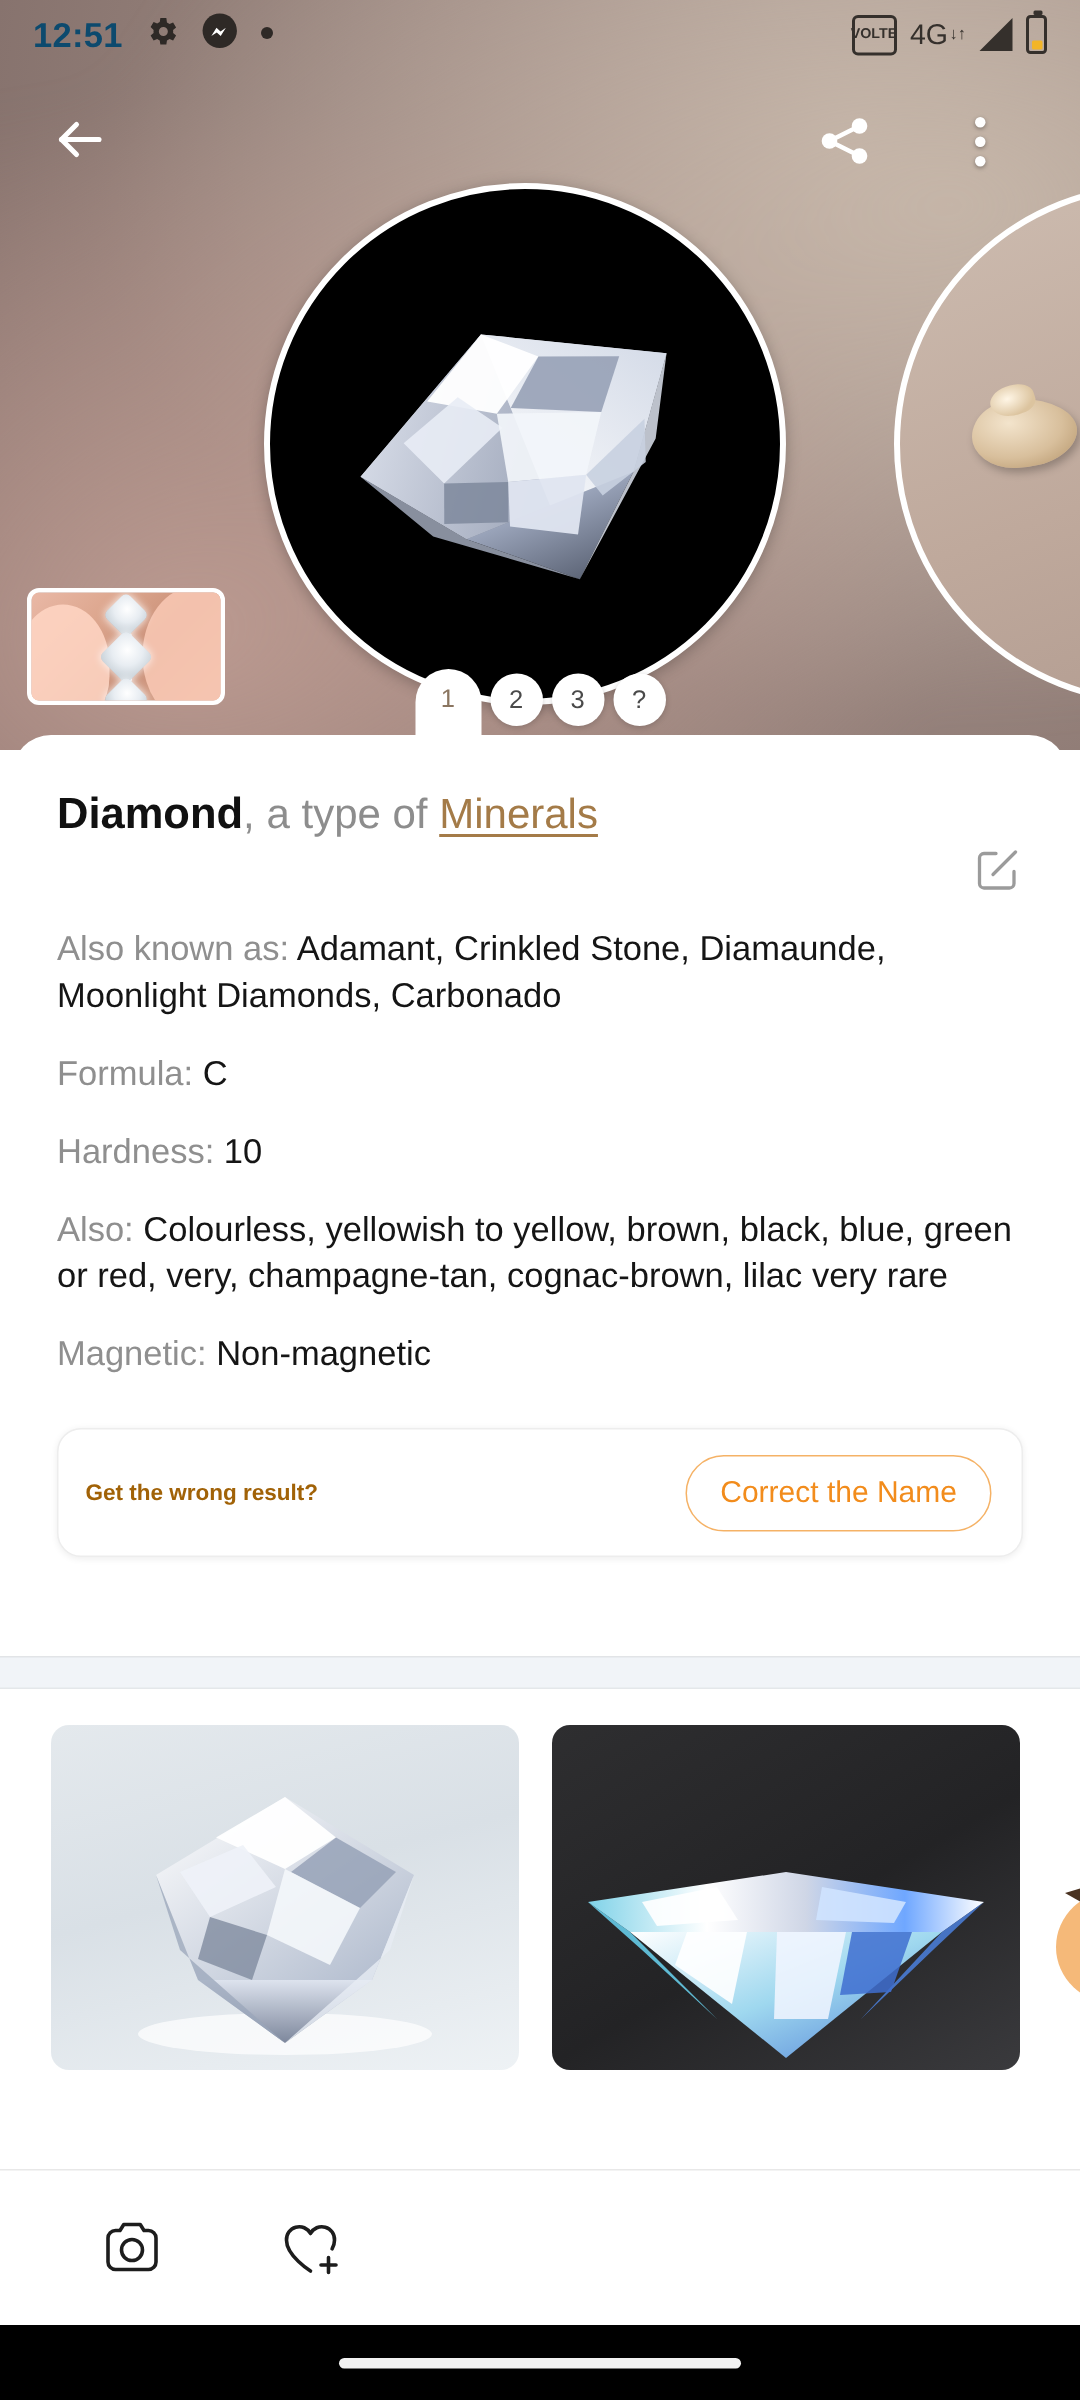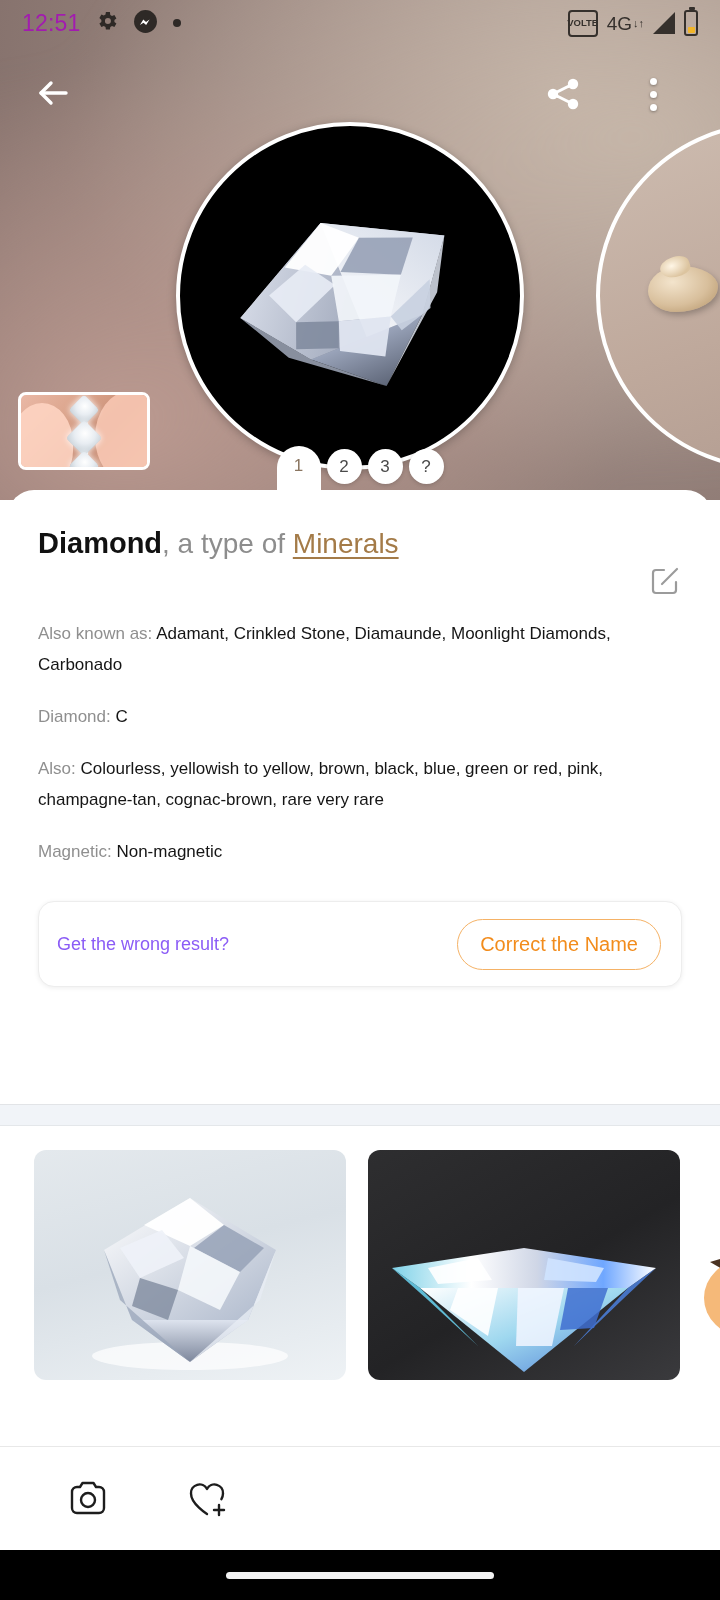--- a/index.html
+++ b/index.html
@@ -25,21 +25,21 @@
       radial-gradient(ellipse at 50% 50%, rgba(170,145,138,.6) 0%, rgba(130,108,102,0) 70%);
     filter:blur(14px);
   }
 
   
   .statusbar {
     position:absolute; left:0; top:0; width:720px; height:46px;
     display:flex; align-items:center; padding:0 22px;
     color:#2c2724; z-index:30;
   }
-  .sb-time { font-size:23px; font-weight:400; letter-spacing:.2px; color:#a21caf; }
+  .sb-time { font-size:23px; font-weight:700; letter-spacing:.2px; color:#0c4a6e; }
   .sb-left { display:flex; align-items:center; gap:14px; }
   .sb-right { margin-left:auto; display:flex; align-items:center; gap:9px; }
   .ic-gear, .ic-msgr, .ic-dot { display:inline-block; }
   .volte {
     border:2px solid #35302c; border-radius:4px; width:30px; height:27px;
     display:flex; flex-direction:row; align-items:center; justify-content:center;
     font-size:9.5px; line-height:10px; font-weight:700; color:#35302c;
   }
   .net4g { display:flex; align-items:center; gap:1px; color:#35302c; }
   .net4g .g { font-size:19px; font-weight:500; line-height:19px; }
@@ -123,31 +123,31 @@
     background:#ffffff; border-radius:26px 26px 0 0; z-index:23;
     padding:36px 30px 0 30px;
   }
   .title-row { display:flex; align-items:flex-start;flex-direction:column; }
   .title { font-size:28px; line-height:34px; }
   .title .name { font-weight:700; color:#111111; font-size:29px; }
   .title .oftype { color:#8d8d8d; font-weight:400; }
   .title .cat { color:#a47b48; text-decoration:underline; text-underline-offset:4px; cursor:pointer; }
   .edit-icon { margin-left:auto; margin-top:2px; width:34px; height:34px; cursor:pointer; }
 
-  .prop { margin-top:21px; font-size:17px; line-height:31px; color:#1d1d1d; }
+  .prop { margin-top:21px; font-size:23px; line-height:31px; color:#1d1d1d; }
   .prop .lbl { color:#8f8f8f; }
   .prop .val { color:#151515; }
 
   .wrongbox {
     margin-top:34px; margin-bottom:0;
     border:1px solid #ededed; border-radius:16px; background:#fff;
     box-shadow:0 1px 5px rgba(0,0,0,.07);
     height:86px; display:flex; align-items:center; padding:0 20px 0 18px;
   }
-  .wrongbox .q { font-size:18px; color:#8b5cf6; }
+  .wrongbox .q { font-size:15px; color:#a16207;font-weight:bold; }
   .correct-btn {
     margin-left:auto; border:1.5px solid #f5b266; border-radius:28px;
     color:#f28c1c; font-size:20px; padding:13px 22px; background:#fff; cursor:pointer;
     white-space:nowrap;
   }
 
   
   .sep {
     position:absolute; left:0; top:1104px; width:720px; height:22px;
     background:#f1f4f8; border-top:1px solid #e2e4e7; border-bottom:1px solid #e4e7ea; z-index:23;
@@ -339,26 +339,30 @@
         <path d="M14 21 29 6"></path>
       </svg>
     </div>
   </div>
 
   <div class="prop">
     <span class="lbl">Also known as:</span>
     <span class="val">Adamant, Crinkled Stone, Diamaunde, Moonlight Diamonds, Carbonado</span>
   </div>
   <div class="prop">
-    <span class="lbl">Diamond:</span>
+    <span class="lbl">Formula:</span>
     <span class="val">C</span>
+  </div>
+  <div class="prop">
+    <span class="lbl">Hardness:</span>
+    <span class="val">10</span>
   </div>
   <div class="prop">
     <span class="lbl">Also:</span>
-    <span class="val">Colourless, yellowish to yellow, brown, black, blue, green or red, pink, champagne-tan, cognac-brown, rare very rare</span>
+    <span class="val">Colourless, yellowish to yellow, brown, black, blue, green or red, very, champagne-tan, cognac-brown, lilac very rare</span>
   </div>
   <div class="prop">
     <span class="lbl">Magnetic:</span>
     <span class="val">Non-magnetic</span>
   </div>
 
   <div class="wrongbox">
     <span class="q">Get the wrong result?</span>
     <span class="correct-btn">Correct the Name</span>
   </div>

